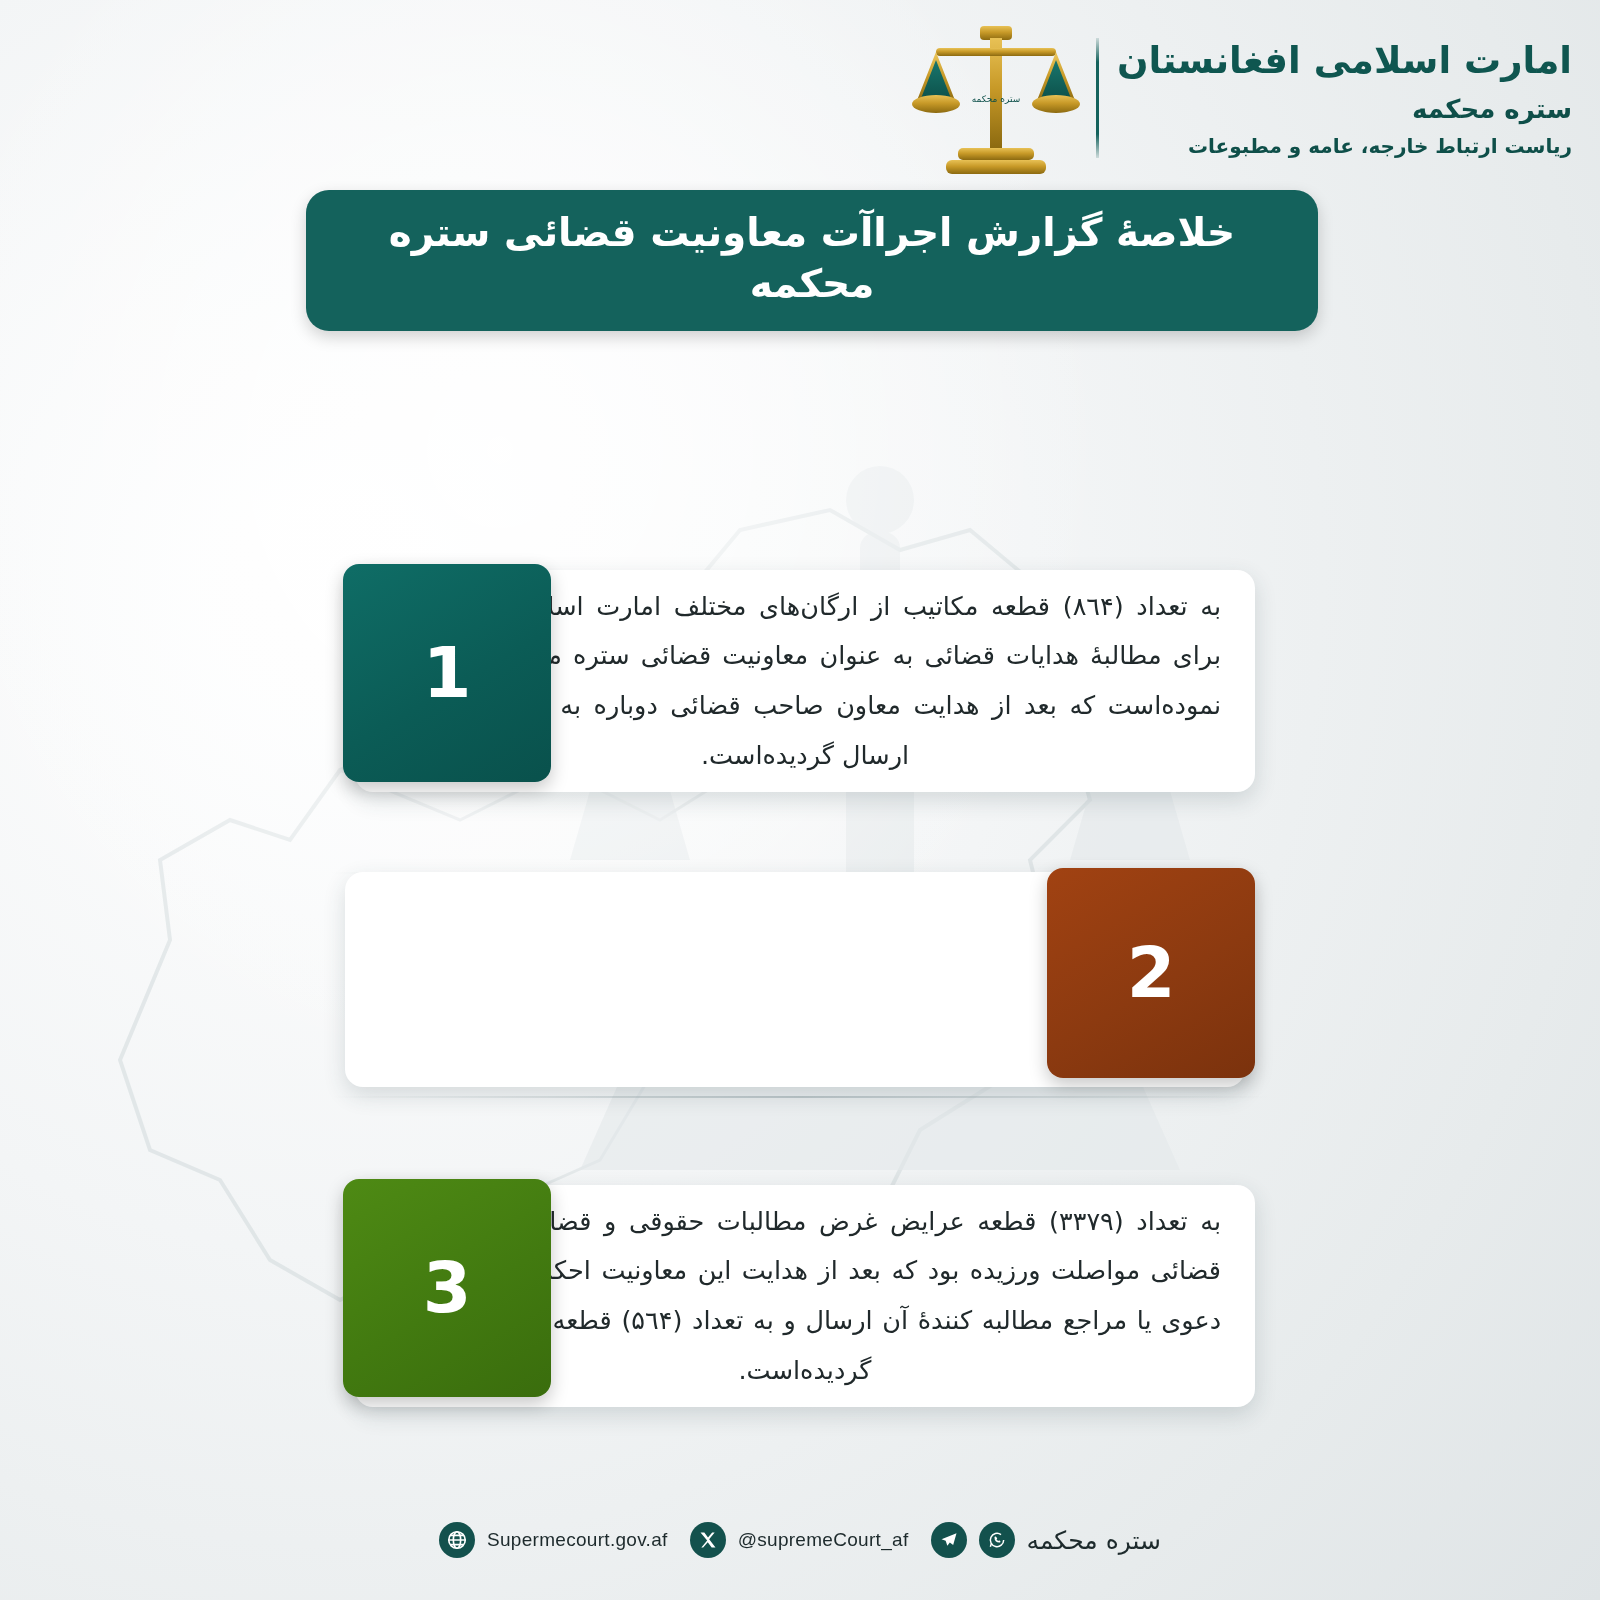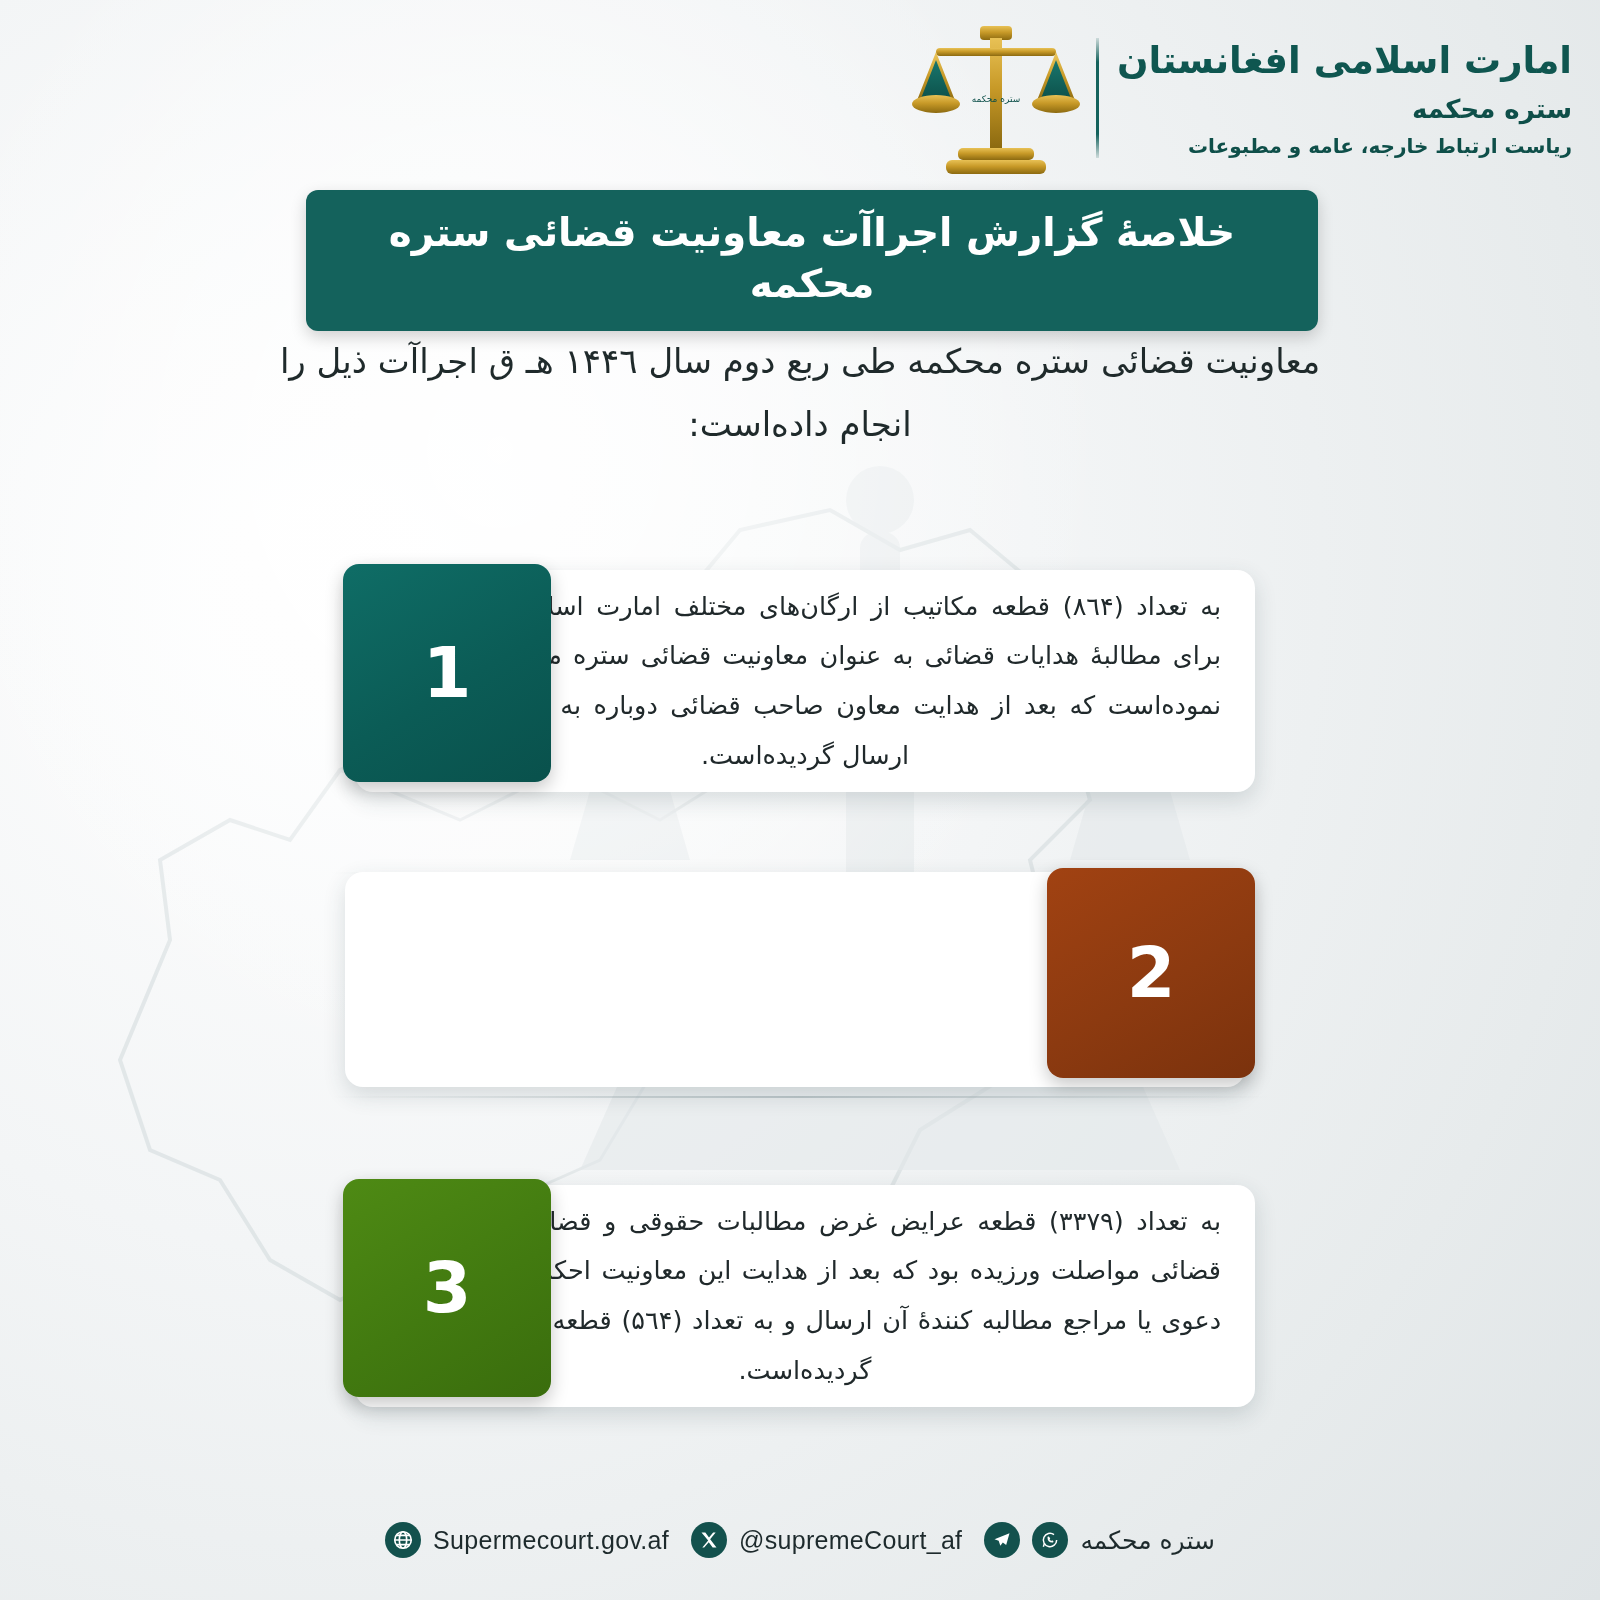--- a/index.html
+++ b/index.html
@@ -101,21 +101,21 @@
     margin-top: 6px;
   }
 
   
   .title-banner {
     position: absolute;
     top: 190px;
     right: 282px;
     left: 306px;
     background: #14625c;
-    border-radius: 12px;
+    border-radius: 23px;
     box-shadow: 0 6px 16px rgba(0,0,0,0.18);
     padding: 18px 34px 22px 34px;
     box-sizing: border-box;
   }
   .title-banner .txt {
     color: #ffffff;
     font-size: 39px;
     font-weight: bold;
     text-align: center;
     line-height: 1.3;
@@ -274,21 +274,21 @@
     align-items: center;
     justify-content: center;
     color: #fff;
     font-size: 20px;
     font-weight: bold;
   }
   .f-label { letter-spacing: 0.3px; }
   .f-latin {
     font-family: "Liberation Sans", sans-serif;
     direction: ltr;
-    font-size: 25px;
+    font-size: 19px;
   }
 </style>
 </head>
 <body>
 
 <div class="poster">
 
   <svg class="bg-map" viewBox="0 0 1180 1200" xmlns="http://www.w3.org/2000/svg">
     <path d="M80 760 L130 640 L120 560 L190 520 L250 540 L300 470 L380 440 L420 380 L500 360 L560 300
              L650 290 L700 230 L790 210 L860 250 L930 230 L990 280 L1050 300 L1080 380 L1030 430
@@ -347,21 +347,20 @@
         <rect x="34" y="142" width="100" height="14" rx="6" fill="url(#gold)"></rect>
         <text x="84" y="84" font-size="9" fill="#0c4f49" text-anchor="middle" font-family="DejaVu Sans, sans-serif">ستره محکمه</text>
       </svg>
     </div>
   </div>
 
   <div class="title-banner">
     <div class="txt">خلاصۀ گزارش اجراآت معاونیت قضائی ستره محکمه</div>
   </div>
 
-  <div class="intro">معاونیت قضائی ستره محکمه طی ربع دوم سال ۱۴۴٦ هـ ق اجراآت ذیل را انجام داده‌است:</div>
 
   <div class="item" id="item1">
     <div class="item-card">
       <div class="item-text">به تعداد (۸٦۴) قطعه مکاتیب از ارگان‌های مختلف امارت اسلامی افغانستان برای مطالبۀ هدایات قضائی به عنوان معاونیت قضائی ستره محکمه مواصلت نموده‌است که بعد از هدایت معاون صاحب قضائی دوباره به مراجع مربوطه ارسال گردیده‌است.</div>
       <div class="num-box">1</div>
     </div>
   </div>
 
   <div class="item" id="item2">
     <div class="item-card">

